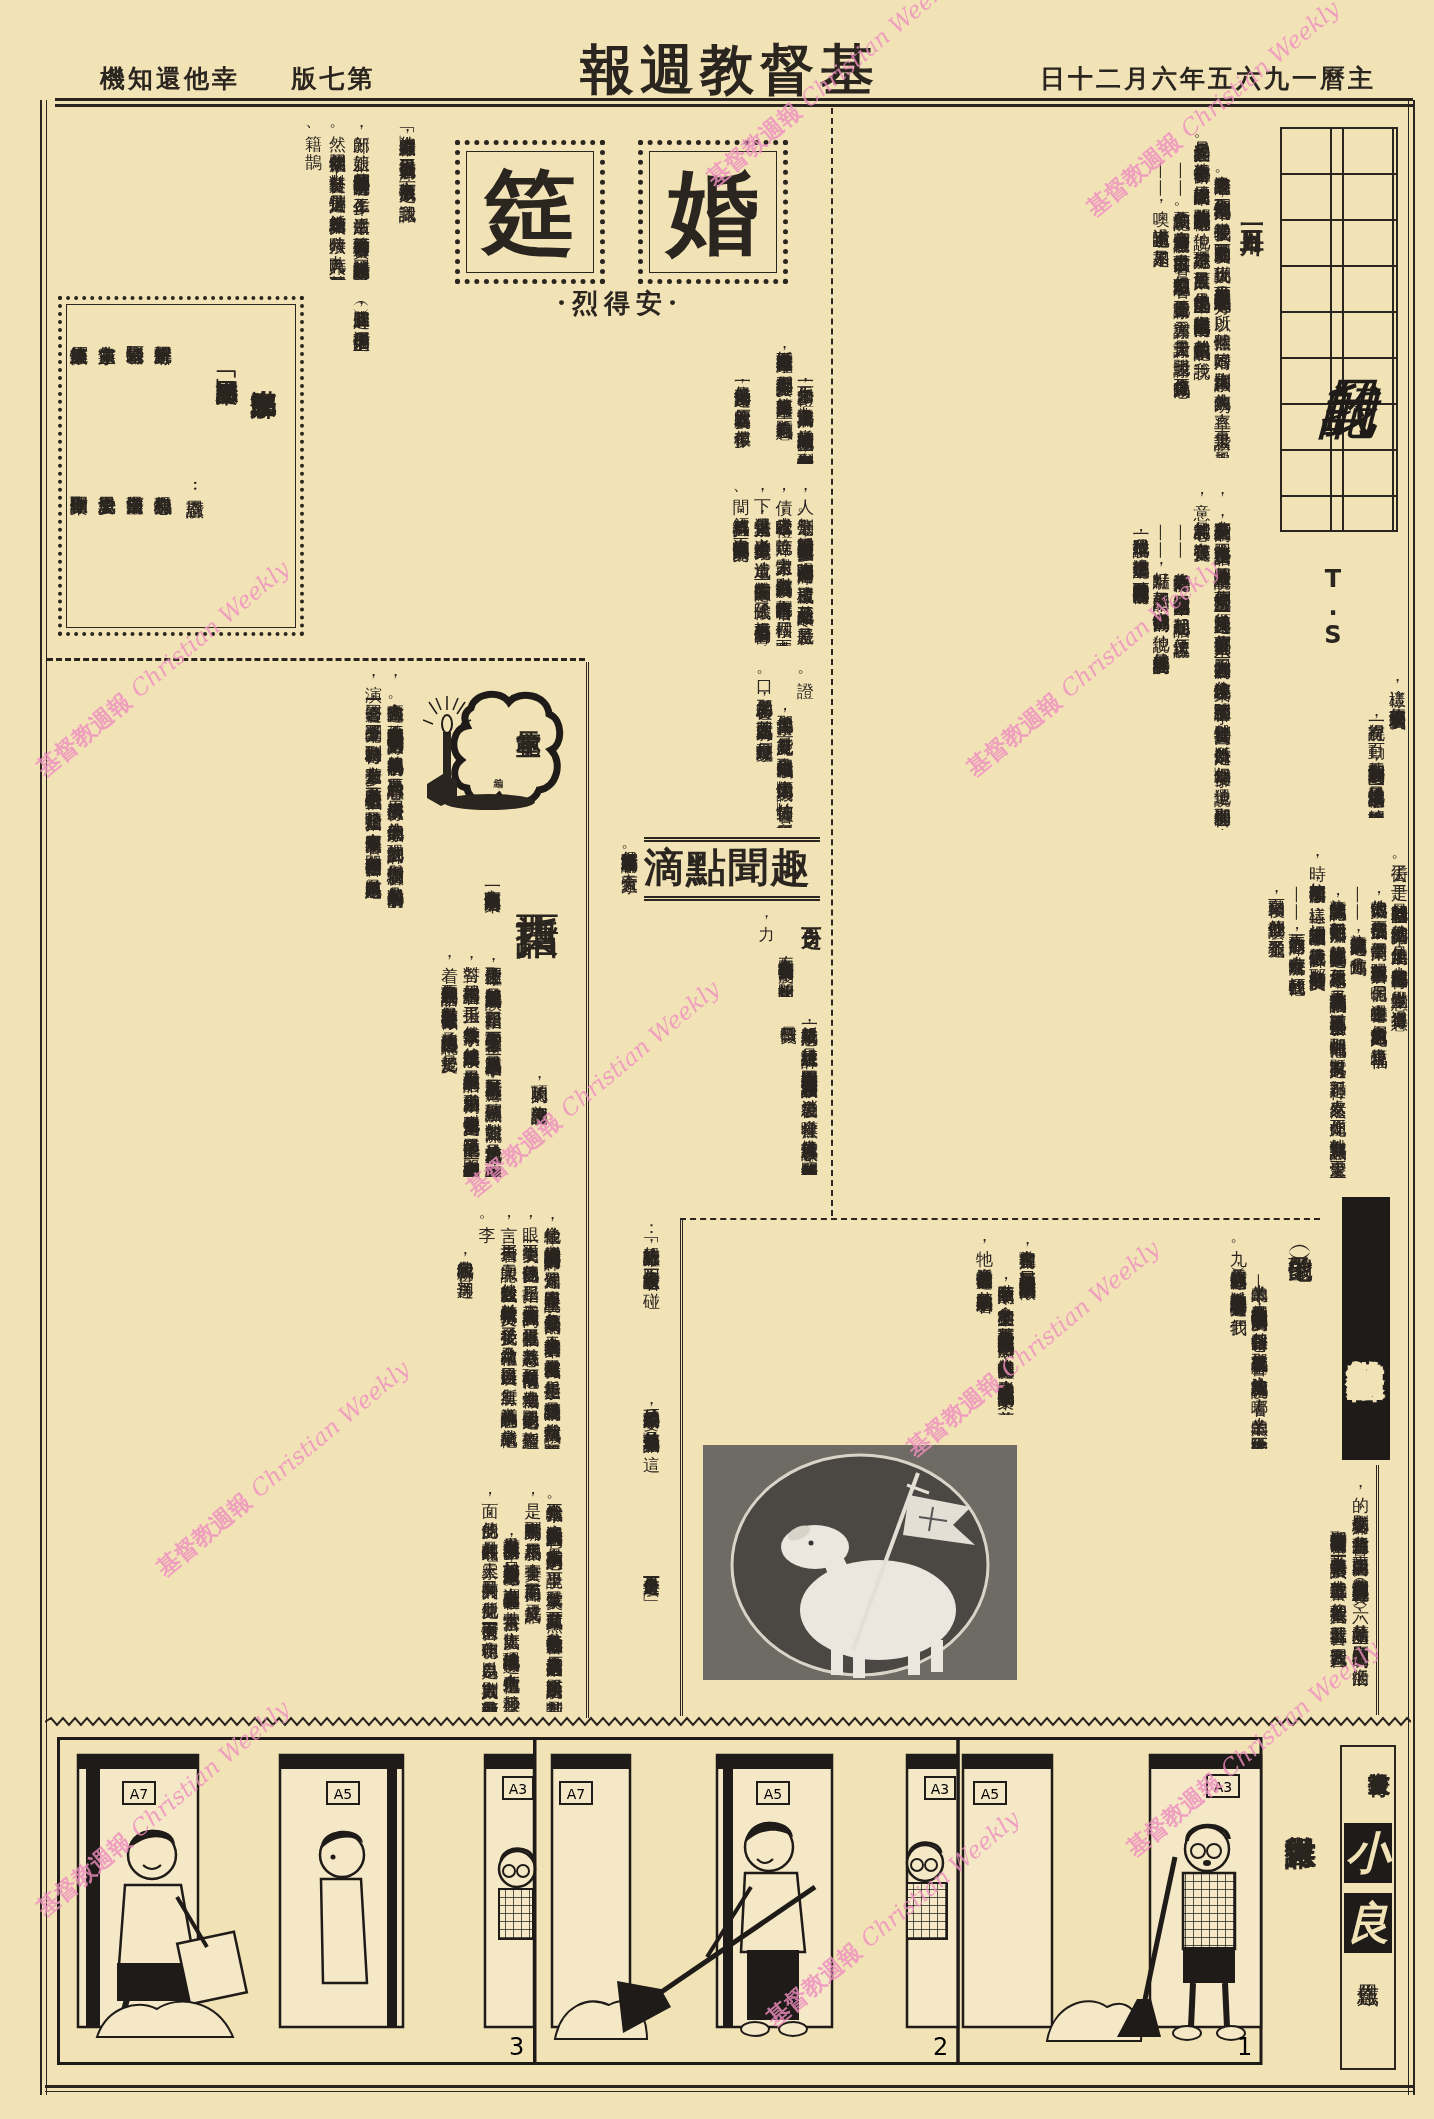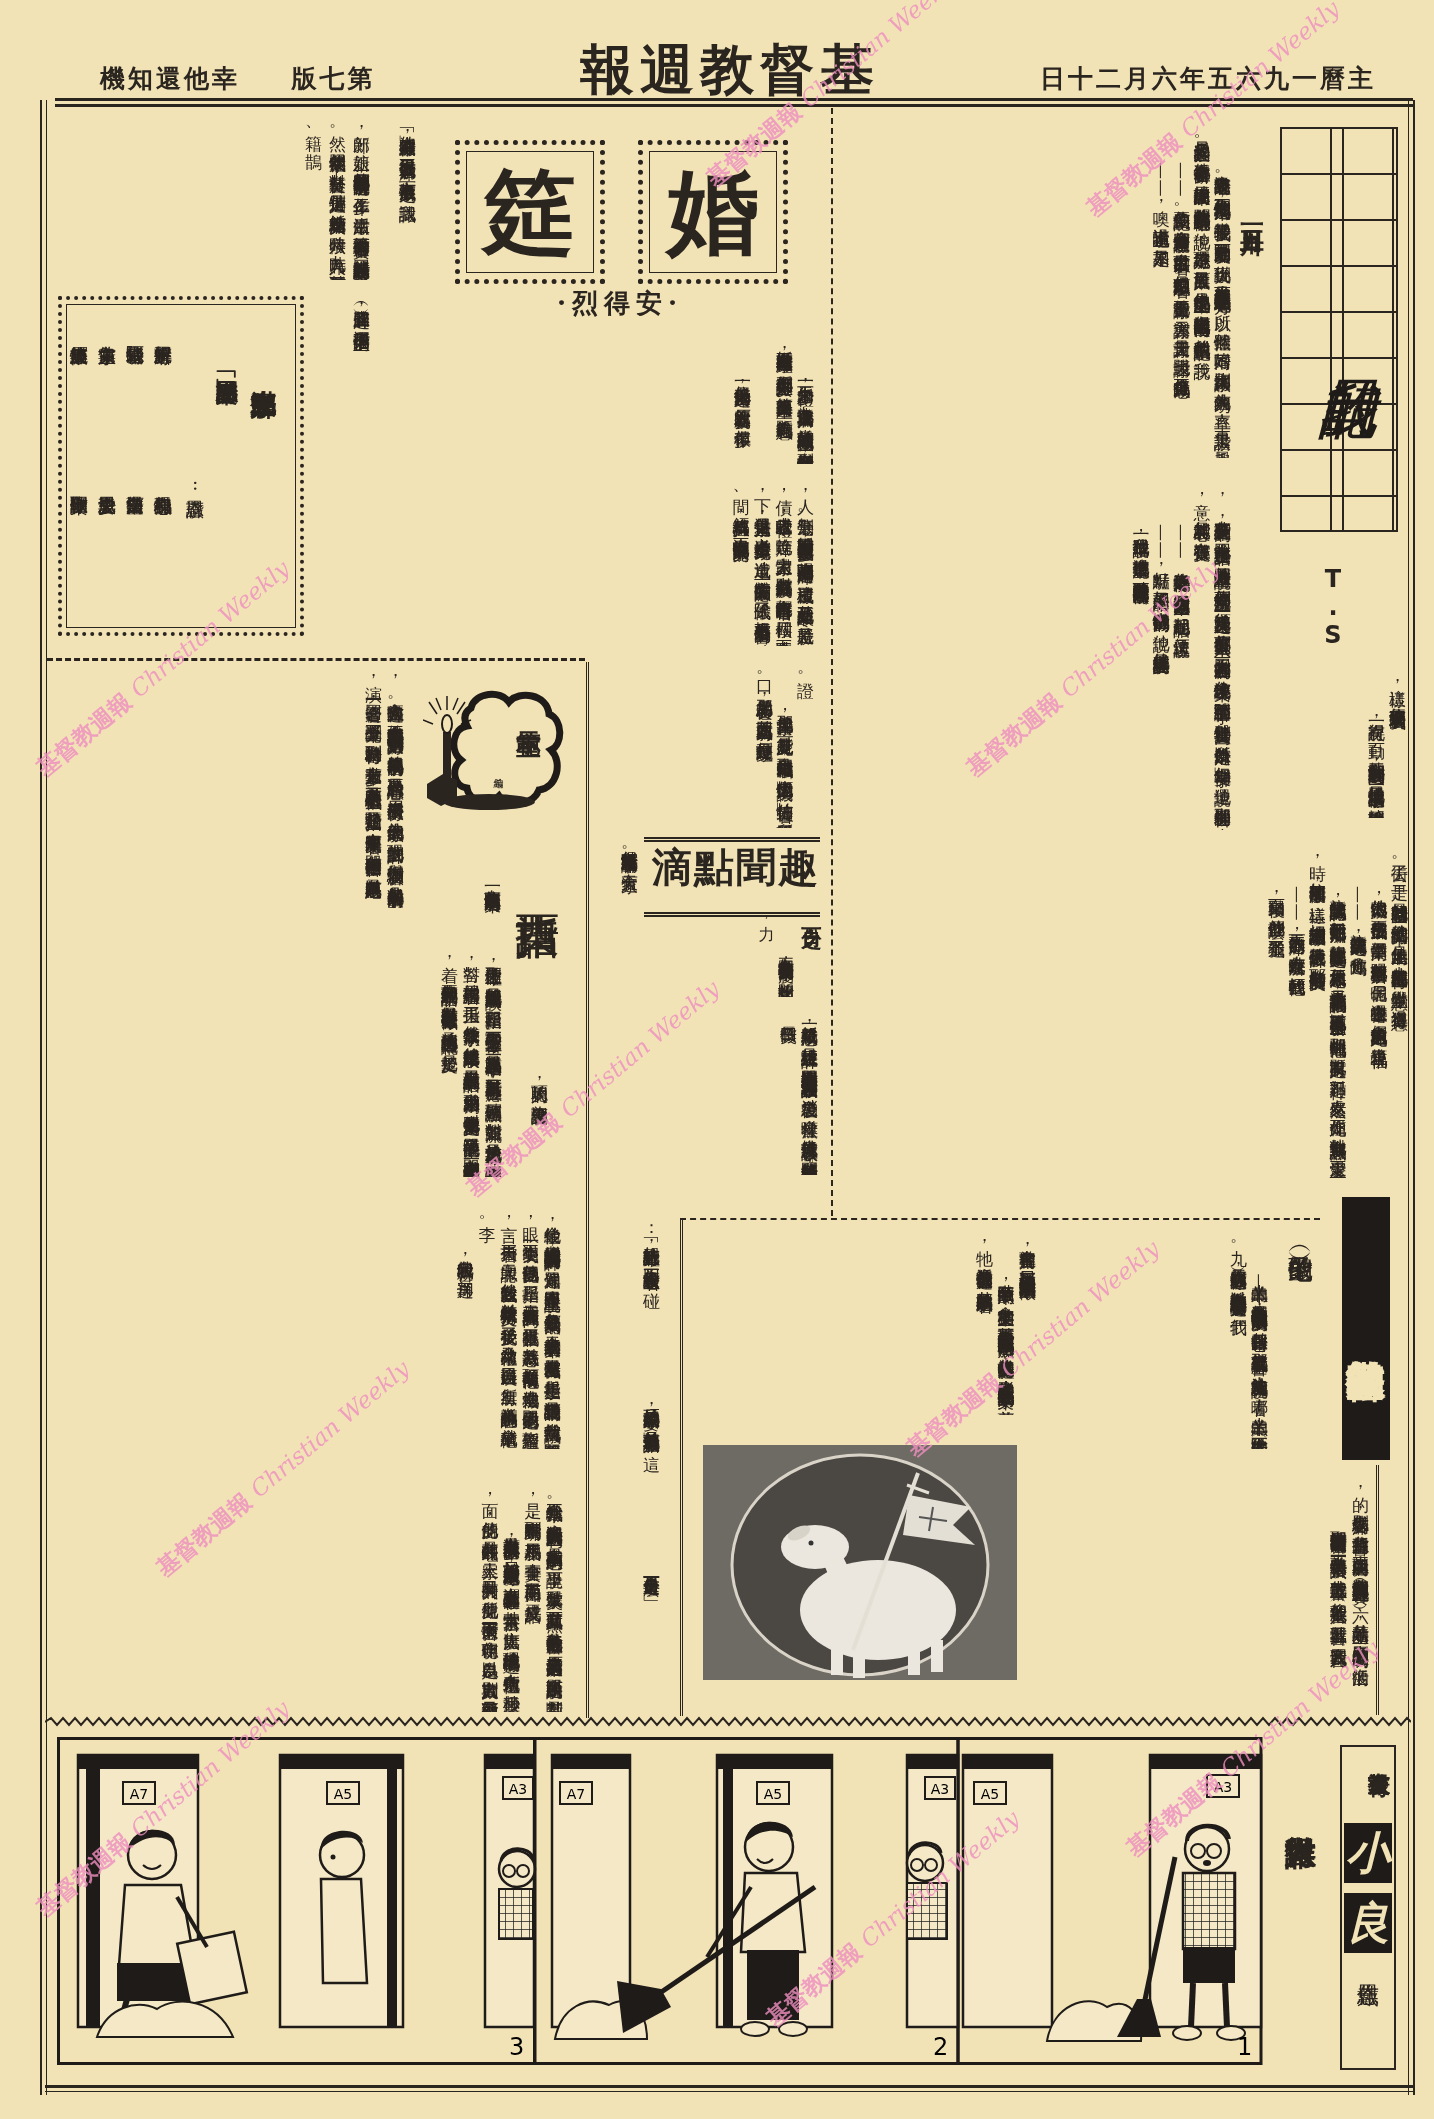--- a/index.html
+++ b/index.html
@@ -40,21 +40,21 @@
   .diary-date{left:1238px;top:212px;width:28px;height:150px;writing-mode:vertical-rl;font-size:24px;font-weight:bold;font-family:"DejaVu Sans",sans-serif;line-height:28px;}
   .diary-ts{left:1318px;top:565px;width:30px;height:75px;writing-mode:vertical-rl;text-orientation:upright;font-size:24px;font-weight:bold;font-family:"DejaVu Sans",sans-serif;line-height:30px;}
 
   
   .emblem{left:423px;top:688px;width:142px;height:125px;}
   .emblem-text{position:absolute;left:62px;top:24px;width:58px;height:56px;writing-mode:vertical-rl;font-size:25px;font-weight:bold;line-height:29px;}
   .emblem-ed{position:absolute;left:68px;top:82px;width:14px;height:30px;writing-mode:vertical-rl;font-size:10px;line-height:14px;}
   .zdx-title{left:512px;top:880px;width:52px;height:196px;writing-mode:vertical-rl;font-size:44px;line-height:52px;font-family:"DejaVu Serif",serif;}
 
   
-  .q-title{left:644px;top:837px;width:176px;height:80px;border-top:5px double #2b2520;border-bottom:5px double #2b2520;box-sizing:border-box;font-size:40px;font-weight:bold;text-align:right;line-height:50px;letter-spacing:2px;}
+  .q-title{left:644px;top:837px;width:176px;height:64px;border-top:5px double #2b2520;border-bottom:5px double #2b2520;box-sizing:border-box;font-size:40px;font-weight:bold;text-align:left;line-height:50px;letter-spacing:2px;}
   .q-sub{left:800px;top:912px;width:24px;height:84px;writing-mode:vertical-rl;font-size:20px;font-weight:bold;line-height:24px;font-family:"DejaVu Sans",sans-serif;}
 
   
   .sym-head{left:1342px;top:1197px;width:48px;height:263px;background:#1e1b19;color:#f2e3b6;writing-mode:vertical-rl;font-size:40px;line-height:48px;font-weight:bold;text-align:center;}
   .sym-sub{left:1284px;top:1237px;width:32px;height:205px;writing-mode:vertical-rl;font-size:25px;line-height:32px;}
 
   
   .comic{left:57px;top:1737px;width:1206px;height:328px;}
   .comic-label{left:1340px;top:1745px;width:56px;height:325px;border:2px solid #2b2520;box-sizing:border-box;}
   .cl-series{position:absolute;left:6px;top:8px;width:42px;height:56px;writing-mode:vertical-rl;font-size:22px;line-height:21px;font-weight:bold;}

